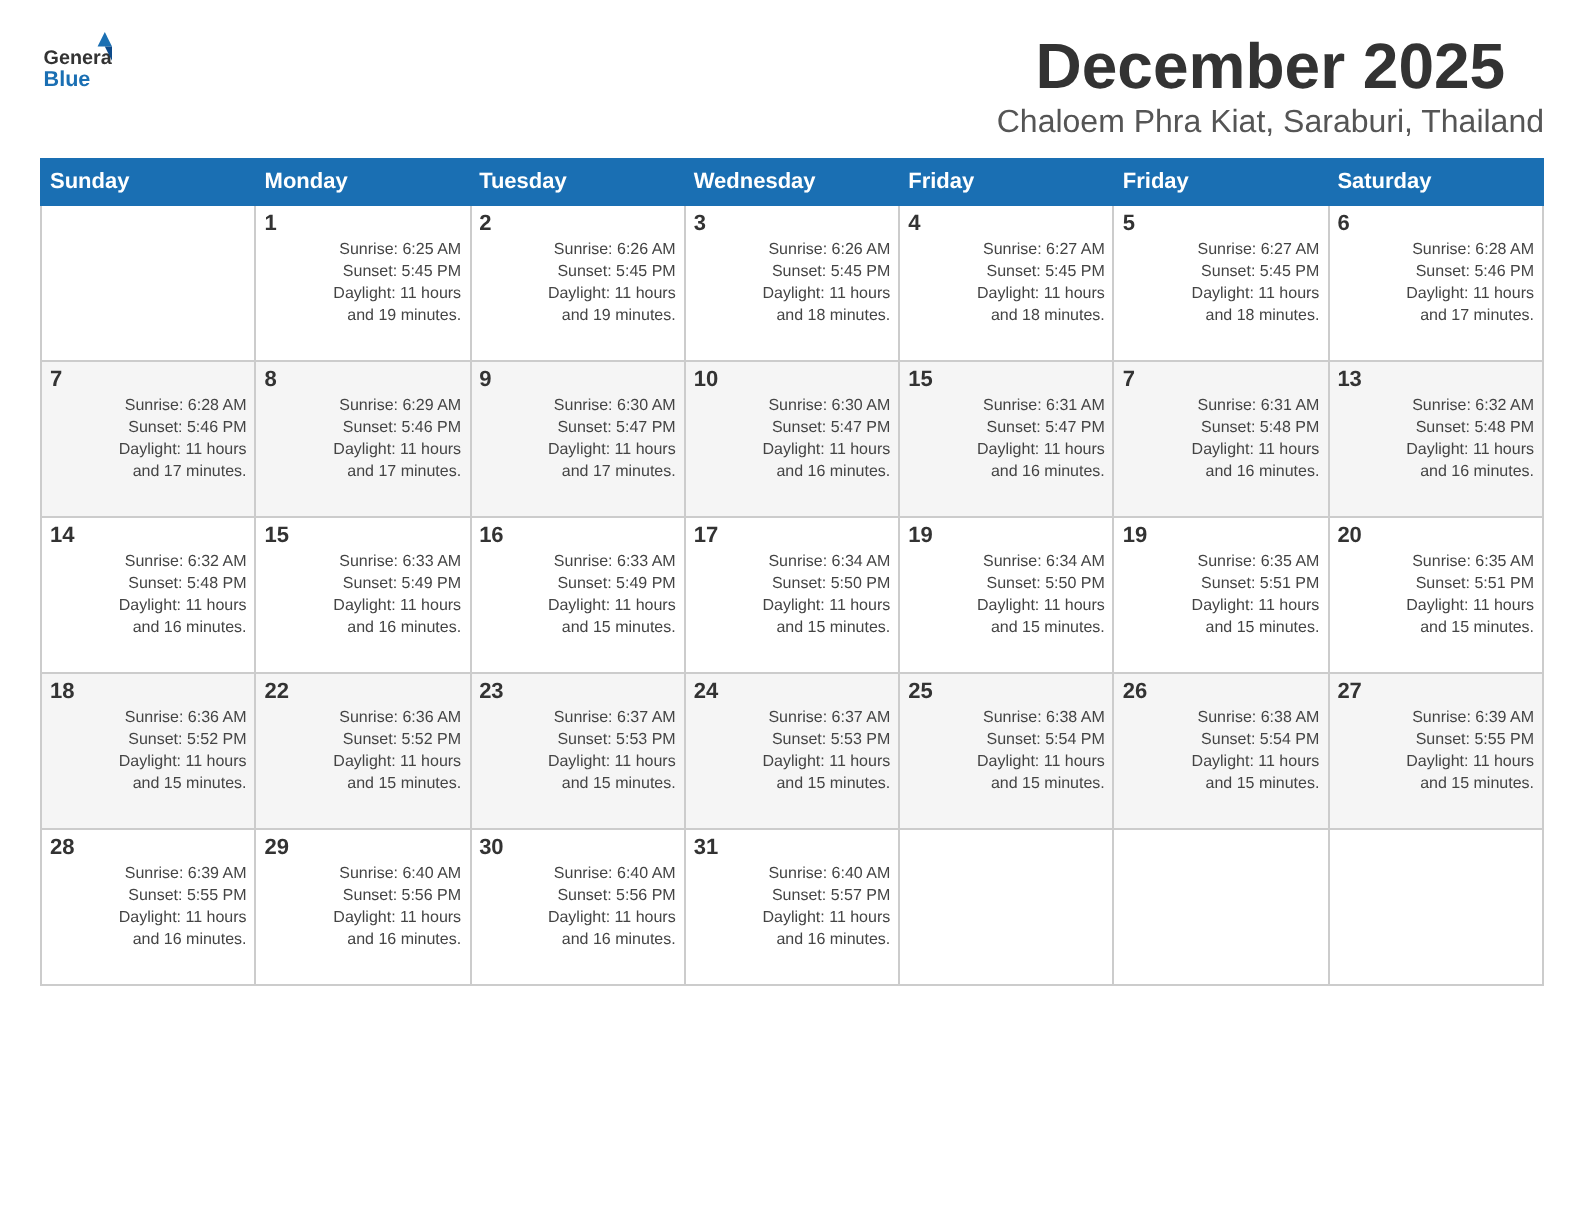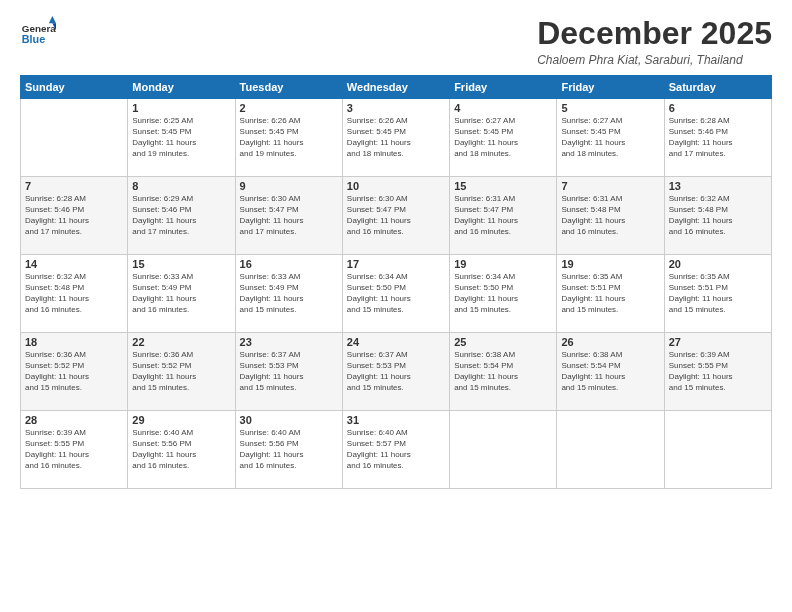--- a/index.html
+++ b/index.html
@@ -24,34 +24,33 @@
     .logo {
       display: flex;
       align-items: center;
       gap: 4px;
     }
     .logo-icon {
       width: 36px;
       height: 36px;
     }
     .title-block {
-      text-align: left;
+      text-align: center;
       margin-left: 32px;
     }
     .month-title {
       font-size: 32px;
       font-weight: bold;
       color: #333;
       line-height: 1.1;
     }
     .location {
-      font-size: 12px;
+      font-size: 16px;
       color: #555;
       margin-top: 2px;
-      font-style: italic;
     }
     .calendar {
       width: 100%;
       border-collapse: collapse;
       font-size: 9px;
     }
     .calendar thead th {
       background: #1a6fb3;
       color: #fff;
       padding: 5px 4px;
@@ -77,20 +76,21 @@
     .day-number {
       font-size: 11px;
       font-weight: bold;
       color: #333;
       margin-bottom: 2px;
     }
     .day-info {
       font-size: 8px;
       color: #444;
       line-height: 1.35;
+      text-align: right;
     }
     .empty-cell {
       background: #fff !important;
     }
   </style>
 </head>
 <body>
 
 <div class="page">
   <div class="header">

